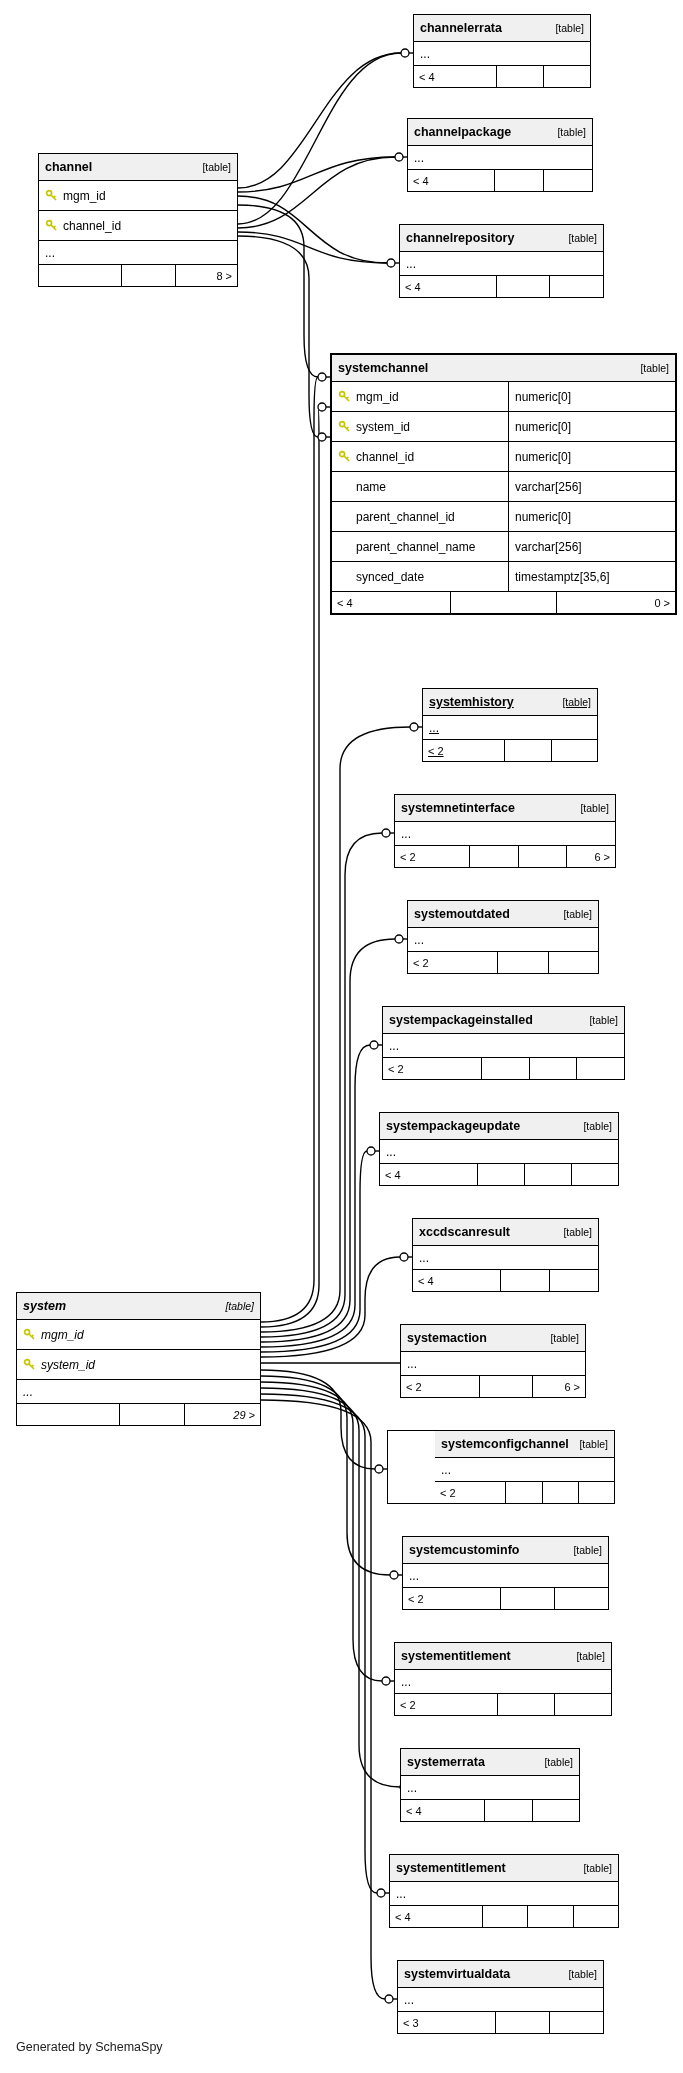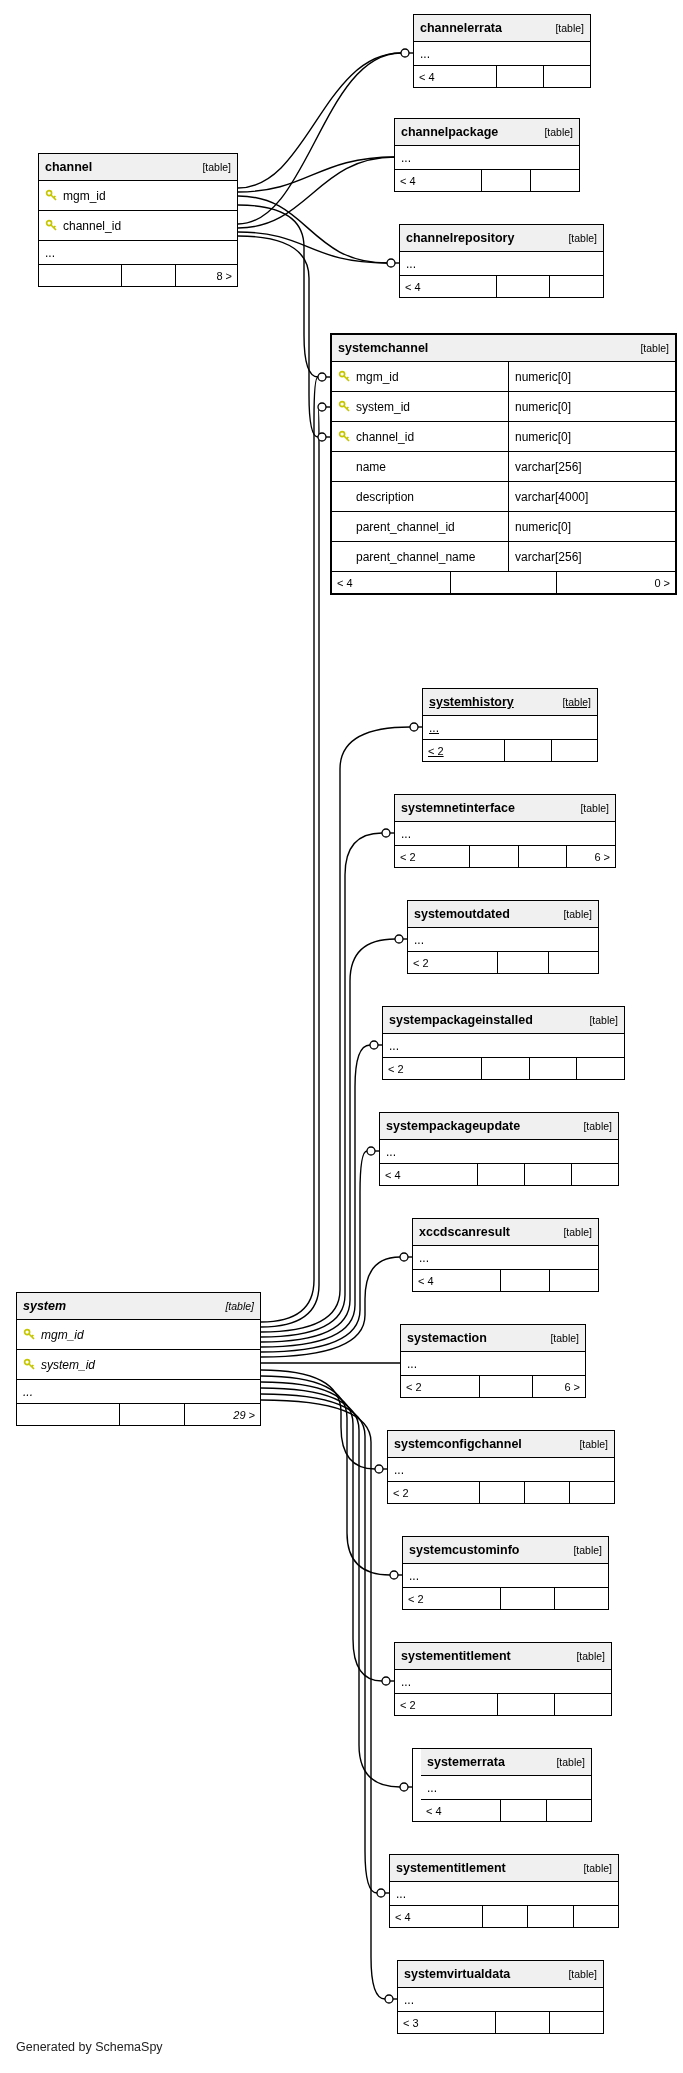--- a/index.html
+++ b/index.html
@@ -1,20 +1,20 @@
 <!DOCTYPE html>
 <html><head>
 <meta charset="utf-8">
 <style>
   html,body { margin:0; padding:0; background:#ffffff; }
   body { font-family:"Liberation Sans", sans-serif; color:#000; }
   #canvas { position:relative; width:683px; height:2073px; overflow:hidden; background:#fff;border-radius:27px; }
   #edges { position:absolute; left:0; top:0; }
   .tbl { position:absolute; background:#fff; border:1px solid #000; box-sizing:border-box; font-size:12px; }
-  .tbl.focus { border-width:2px; }
+  .tbl.focus { border-width:2px;margin-top:20px; }
   .hdr { display:flex; justify-content:space-between; align-items:center; background:#f0f0f0;
          border-bottom:1px solid #000; height:26px; padding:0 6px; }
   .nm { font-weight:bold; font-size:12.5px; white-space:nowrap; }
   .tag { font-size:10.5px; margin-left:8px; white-space:nowrap; }
   .row { border-bottom:1px solid #000; display:flex; align-items:center; }
   .row.ell { height:23px; padding:0 6px; }
   .row.plain { height:29px; padding:0 6px; gap:5px; }
   .row.cols { height:29px; padding:0; }
   .cols .cn { flex:0 0 176px; display:flex; align-items:center; gap:5px; padding:0 6px; box-sizing:border-box; height:100%; }
   .cols .ct { flex:1; border-left:1px solid #000; padding:0 6px; height:100%; display:flex; align-items:center; white-space:nowrap; }
@@ -101,21 +101,21 @@
       </div>
       <div class="row ell">
         <span>...</span>
       </div>
       <div class="ftr">
         <span class="fc" style="flex:2">&lt; 4</span>
         <span class="fc" style="flex:1"></span>
         <span class="fc" style="flex:1"></span>
       </div>
     </div>
-    <div class="tbl" style="left: 394px; top: 118px; width: 186px;">
+    <div class="tbl" style="left: 407px; top: 118px; width: 186px;">
       <div class="hdr">
         <span class="nm">channelpackage</span>
         <span class="tag">[table]</span>
       </div>
       <div class="row ell">
         <span>...</span>
       </div>
       <div class="ftr">
         <span class="fc" style="flex:2">&lt; 4</span>
         <span class="fc" style="flex:1"></span>
@@ -202,37 +202,37 @@
       <div class="row cols">
         <span class="cn">
           <span class="keyspace"></span>
           <span>name</span>
         </span>
         <span class="ct">varchar[256]</span>
       </div>
       <div class="row cols">
         <span class="cn">
           <span class="keyspace"></span>
-          <span>description</span>
-        </span>
-        <span class="ct">varchar[4000]</span>
-      </div>
-      <div class="row cols">
-        <span class="cn">
-          <span class="keyspace"></span>
           <span>parent_channel_id</span>
         </span>
         <span class="ct">numeric[0]</span>
       </div>
       <div class="row cols">
         <span class="cn">
           <span class="keyspace"></span>
           <span>parent_channel_name</span>
         </span>
         <span class="ct">varchar[256]</span>
+      </div>
+      <div class="row cols">
+        <span class="cn">
+          <span class="keyspace"></span>
+          <span>synced_date</span>
+        </span>
+        <span class="ct">timestamptz[35,6]</span>
       </div>
       <div class="ftr">
         <span class="fc" style="flex:1.15">&lt; 4</span>
         <span class="fc" style="flex:1"></span>
         <span class="fc r" style="flex:1.15">0 &gt;</span>
       </div>
     </div>
     <div class="tbl" style="left: 422px; top: 688px; width: 176px; text-decoration: underline;">
       <div class="hdr">
         <span class="nm">systemhistory</span>
@@ -355,21 +355,21 @@
       </div>
       <div class="row ell">
         <span>...</span>
       </div>
       <div class="ftr">
         <span class="fc" style="flex:1.6">&lt; 2</span>
         <span class="fc" style="flex:1"></span>
         <span class="fc r" style="flex:1">6 &gt;</span>
       </div>
     </div>
-    <div class="tbl" style="left: 387px; top: 1430px; width: 228px;">
+    <div class="tbl" style="left: 387px; top: 1430px; width: 228px; padding-left: 47px;">
       <div class="hdr">
         <span class="nm">systemconfigchannel</span>
         <span class="tag">[table]</span>
       </div>
       <div class="row ell">
         <span>...</span>
       </div>
       <div class="ftr">
         <span class="fc" style="flex:2.4">&lt; 2</span>
         <span class="fc" style="flex:1"></span>
@@ -398,21 +398,21 @@
       </div>
       <div class="row ell">
         <span>...</span>
       </div>
       <div class="ftr">
         <span class="fc" style="flex:2">&lt; 2</span>
         <span class="fc" style="flex:1"></span>
         <span class="fc" style="flex:1"></span>
       </div>
     </div>
-    <div class="tbl" style="left: 412px; top: 1748px; width: 180px; padding-left: 8px;">
+    <div class="tbl" style="left: 400px; top: 1748px; width: 180px;">
       <div class="hdr">
         <span class="nm">systemerrata</span>
         <span class="tag">[table]</span>
       </div>
       <div class="row ell">
         <span>...</span>
       </div>
       <div class="ftr">
         <span class="fc" style="flex:2">&lt; 4</span>
         <span class="fc" style="flex:1"></span>

